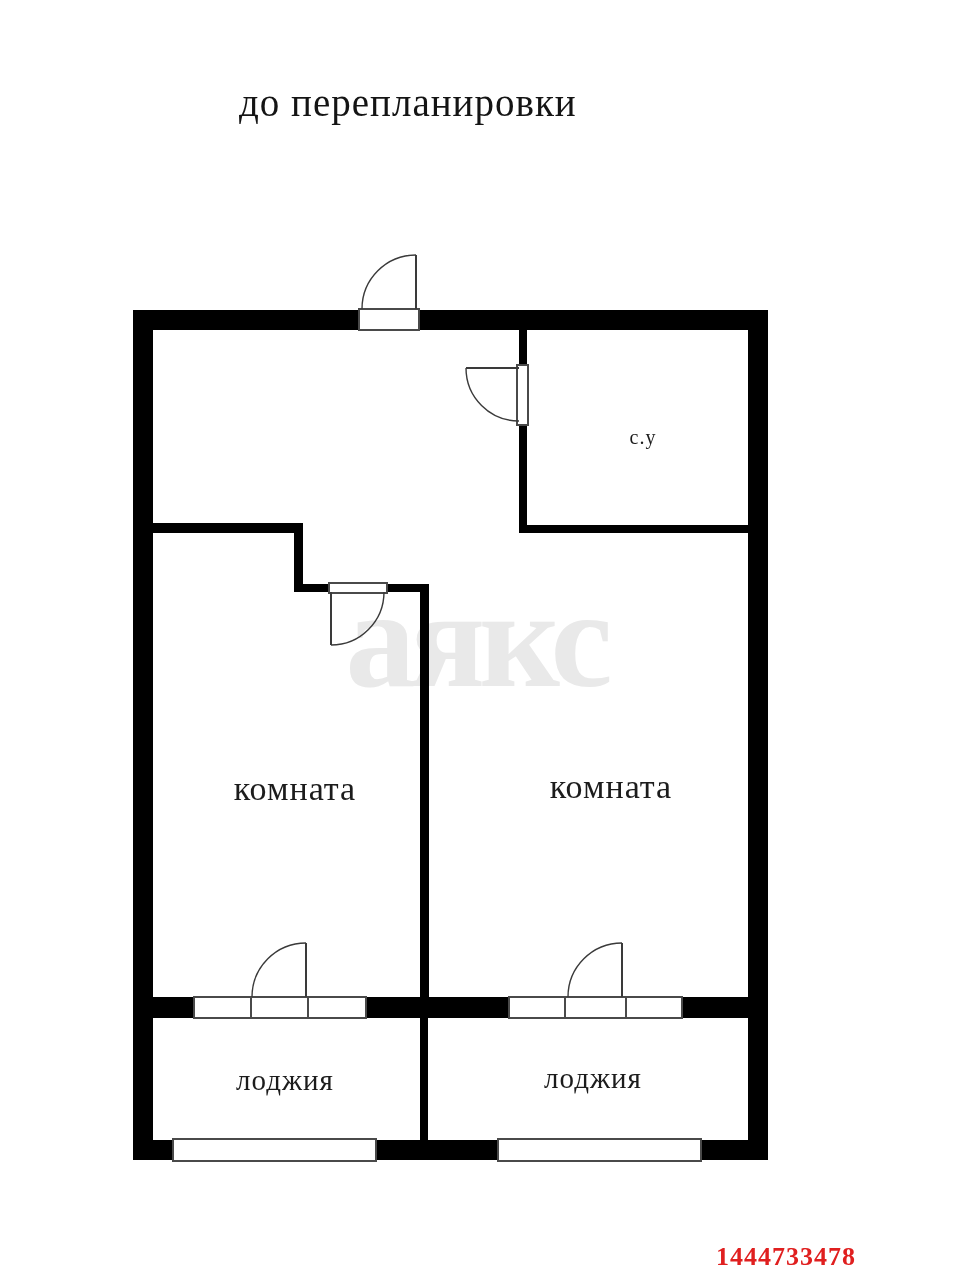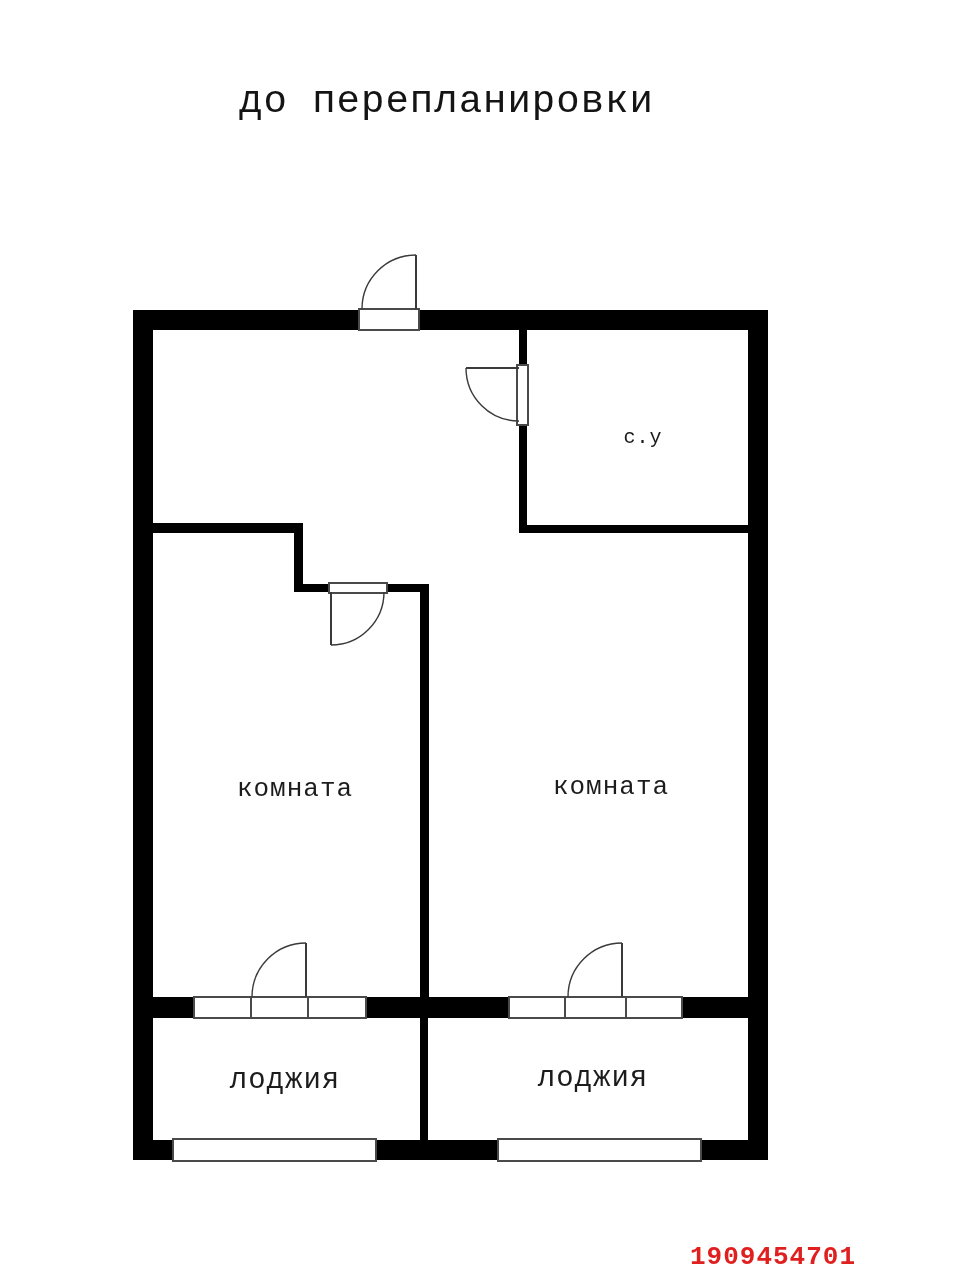--- a/index.html
+++ b/index.html
@@ -1,18 +1,18 @@
 <!DOCTYPE html>
 <html><head>
 <meta charset="utf-8">
 <style>
   html,body{margin:0;padding:0;background:#ffffff;}
   #stage{
     position:relative;width:880px;height:1280px;background:#ffffff;overflow:hidden;
-    font-family:Liberation Mono, monospace;
+    font-family:Liberation Serif, serif;
   }
   .abs{position:absolute;}
   
   #title{
     left:239px;top:80px;font-size:39px;letter-spacing:1px;color:#141414;
     white-space:nowrap;z-index:6;
   }
   
   #watermark{
     left:476px;top:638px;transform:translate(-50%,-50%);
@@ -23,36 +23,37 @@
   .wall{background:#000000;z-index:2;}
   
   .win{
     background:#ffffff;border:2px solid #4a4a4a;box-sizing:border-box;z-index:3;
   }
   .win-div{background:#4a4a4a;z-index:4;}
   
   #doors{left:0;top:0;z-index:4;pointer-events:none;}
   
   .room-label{
-    transform:translate(-50%,-50%);font-size:26px;color:#1c1c1c;
+    transform:translate(-50%,-50%);font-size:34px;color:#1c1c1c;
     letter-spacing:1px;white-space:nowrap;z-index:5;
   }
   
   #listing-id{
     right:24px;bottom:8px;font-size:26px;font-weight:bold;color:#e01f1f;
     letter-spacing:1px;z-index:6;
   }
 </style>
 </head>
 <body>
 
 <div id="stage">
 
   <div id="title" class="abs">до перепланировки</div>
 
+  <div id="watermark" class="abs">аякс</div>
 
   <div class="abs wall" style="left:133px;top:310px;width:635px;height:20px"></div>
   <div class="abs wall" style="left:133px;top:310px;width:20px;height:850px"></div>
   <div class="abs wall" style="left:748px;top:310px;width:20px;height:850px"></div>
   <div class="abs wall" style="left:133px;top:1140px;width:635px;height:20px"></div>
 
   <div class="abs wall" style="left:153px;top:997px;width:595px;height:21px"></div>
 
   <div class="abs wall" style="left:519px;top:330px;width:8px;height:195px"></div>
   <div class="abs wall" style="left:519px;top:525px;width:229px;height:8px"></div>
@@ -99,15 +100,15 @@
     <line x1="622" y1="943" x2="622" y2="997" stroke="#3a3a3a" stroke-width="2"></line>
     <path d="M622,943 A54,54 0 0 0 568,997" fill="none" stroke="#3a3a3a" stroke-width="1.4"></path>
   </svg>
 
   <div class="abs room-label" style="left:643px;top:437px;font-size:20px">с.у</div>
   <div class="abs room-label" style="left:295px;top:789px">комната</div>
   <div class="abs room-label" style="left:611px;top:787px">комната</div>
   <div class="abs room-label" style="left:285px;top:1080px;font-size:29px">лоджия</div>
   <div class="abs room-label" style="left:593px;top:1078px;font-size:29px">лоджия</div>
 
-  <div id="listing-id" class="abs">1909454701</div>
+  <div id="listing-id" class="abs">1444733478</div>
 
 </div>
 
 </body></html>

